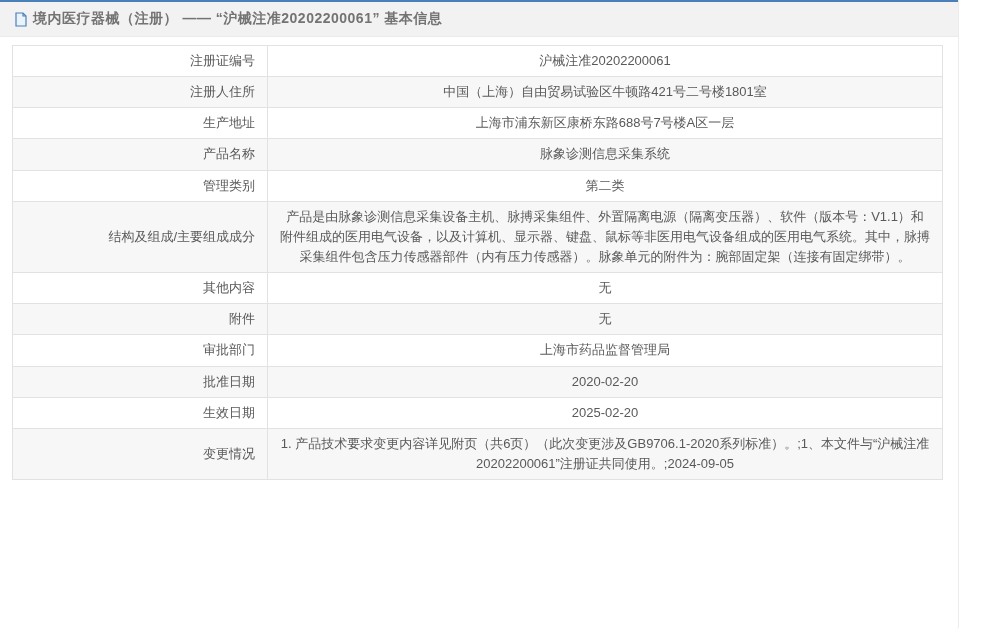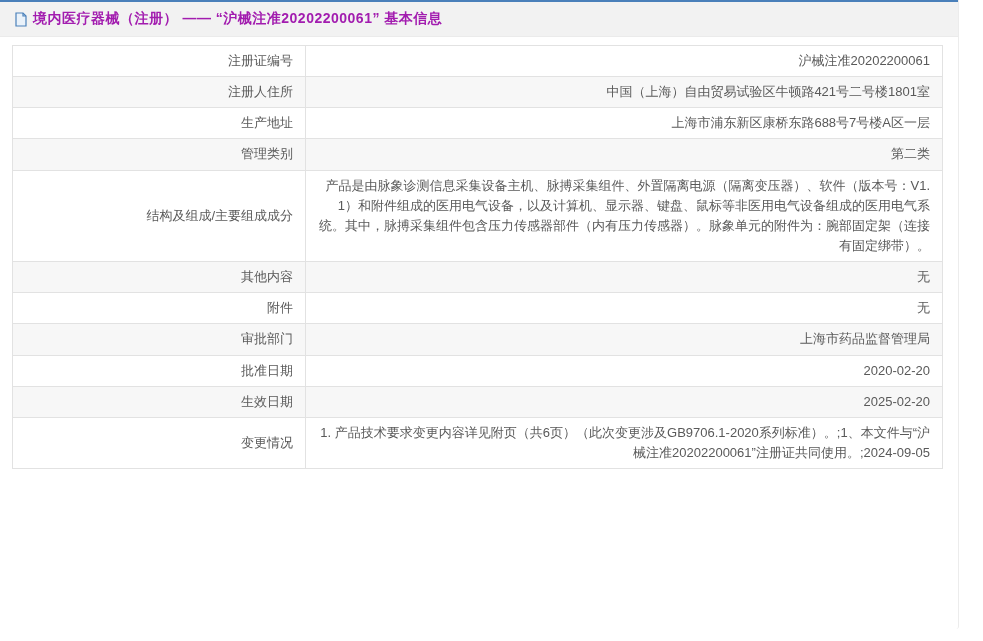--- a/index.html
+++ b/index.html
@@ -20,21 +20,21 @@
     height: 37px;
     background: #f2f2f2;
     border-top: 2px solid #4a80ba;
     border-bottom: 1px solid #ebebeb;
     display: flex;
     align-items: center;
     padding: 0 14px;
   }
   .doc-icon { display: inline-flex; margin-right: 5px; }
   .title {
-    color: #a21caf;
+    color: #737373;
     font-size: 14px;
     font-weight: bold;
     letter-spacing: 0.5px;
     white-space: nowrap;
   }
   .table-wrap { padding: 8px 40px 6px 12px; }
   table.info-table {
     border-collapse: collapse;
     width: 931px;
     table-layout: fixed;
@@ -42,25 +42,25 @@
   table.info-table td {
     border: 1px solid #e2e2e2;
     font-size: 13px;
     color: #595959;
     padding: 5px 12px;
     line-height: 1.55;
     vertical-align: middle;
     word-break: break-all;
   }
   td.label-cell {
-    width: 293px;
+    width: 255px;
     text-align: right;
     white-space: nowrap;
   }
-  td.value-cell { text-align: right; margin-top: 37px; }
+  td.value-cell { text-align: center; margin-top: 37px; }
   tr.table-row:nth-child(even) td { background: #f7f7f7; }
   tr.table-row:nth-child(odd) td { background: #ffffff; }
   tr.table-row { height: 27px; }
 </style>
 </head>
 <body>
 
 <div class="card">
   <div class="header">
     <span class="doc-icon">
@@ -101,20 +101,30 @@
       <span>生产地址</span>
     </td>
     <td class="value-cell">
       <span>上海市浦东新区康桥东路688号7号楼A区一层</span>
       
     </td>
   </tr>
           <tr class="table-row">
     <td class="label-cell">
       
+      <span>产品名称</span>
+    </td>
+    <td class="value-cell">
+      <span>脉象诊测信息采集系统</span>
+      
+    </td>
+  </tr>
+          <tr class="table-row">
+    <td class="label-cell">
+      
       <span>管理类别</span>
     </td>
     <td class="value-cell">
       <span>第二类</span>
       
     </td>
   </tr>
           <tr class="table-row">
     <td class="label-cell">
       

